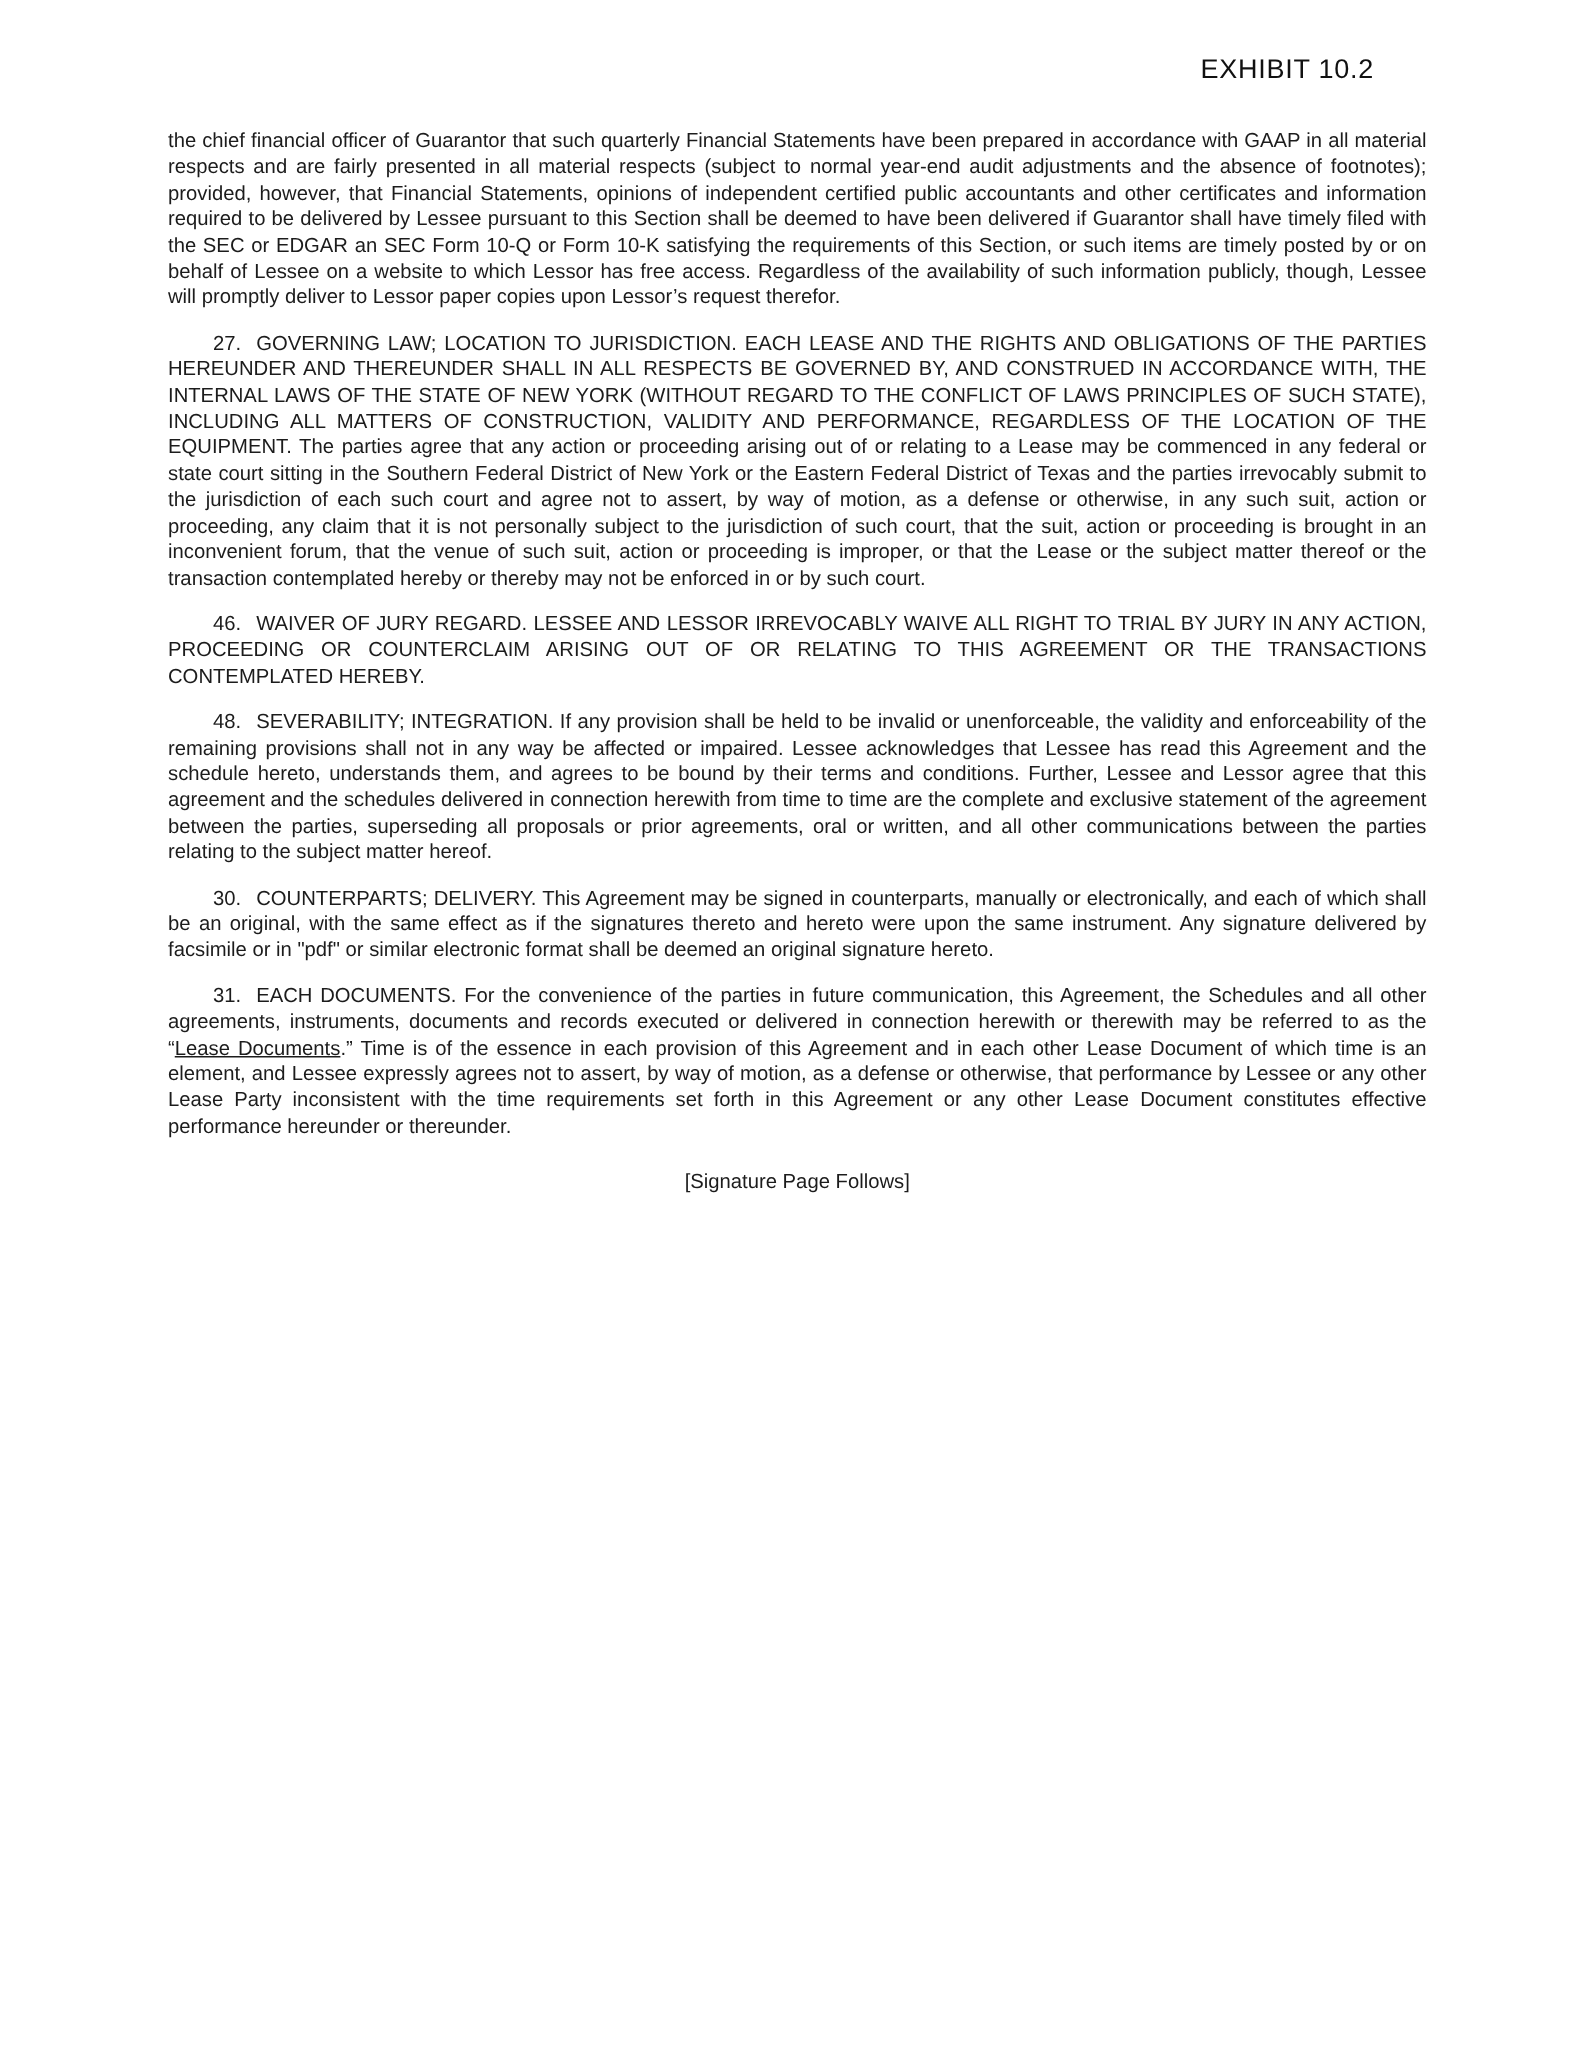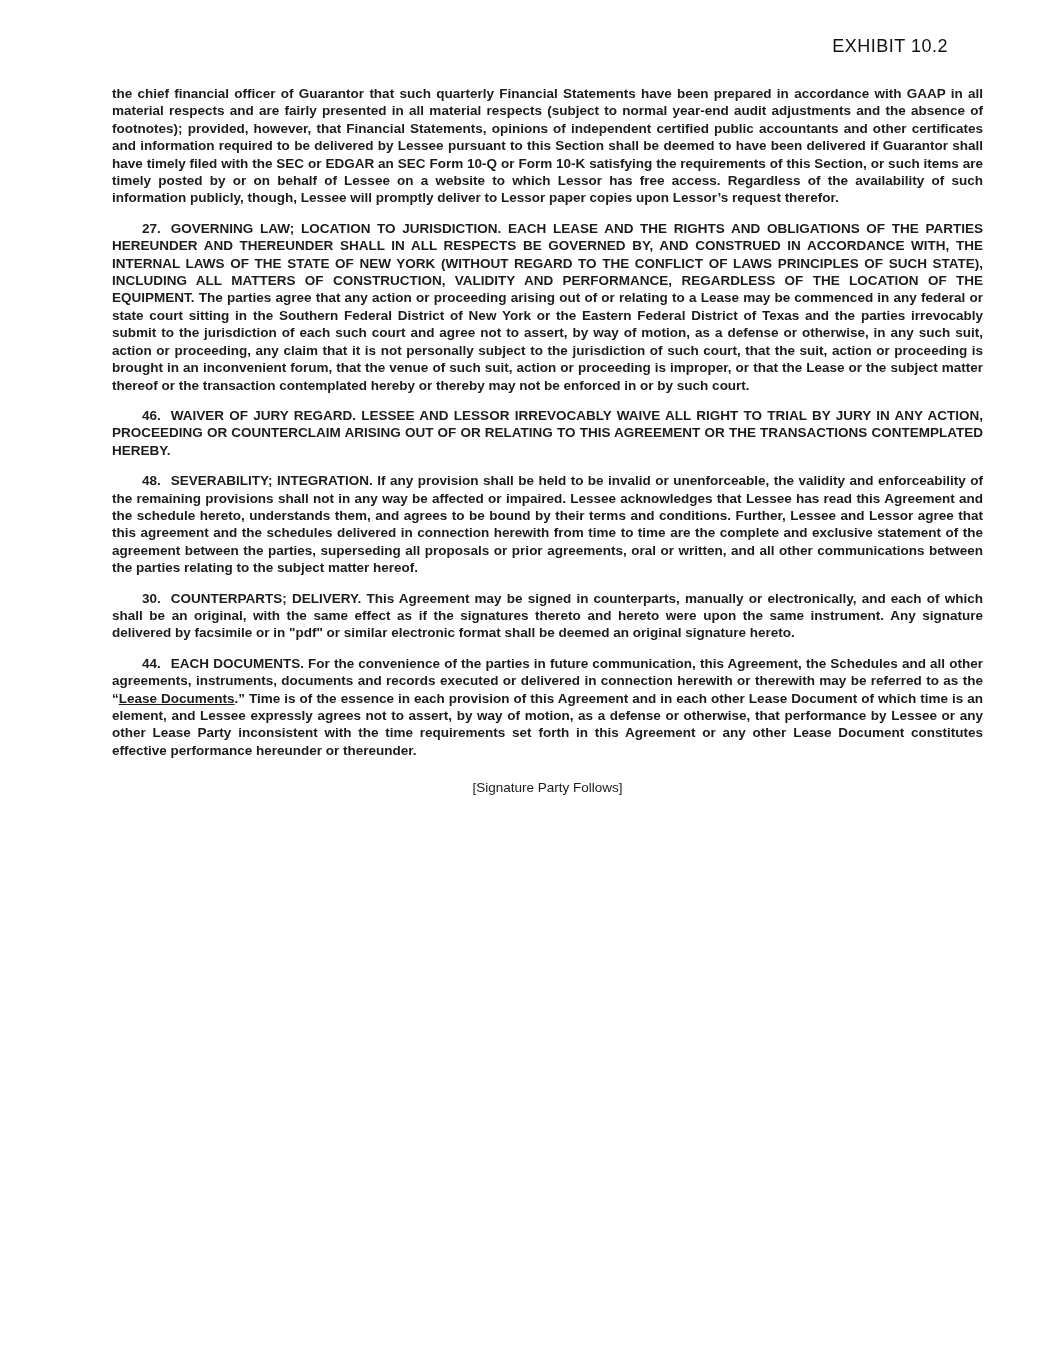--- a/index.html
+++ b/index.html
@@ -8,38 +8,37 @@
     width: 1055px;
     min-height: 1365px;
     font-family: "Liberation Sans", sans-serif;
     color: #1c1c1c;
     position: relative;
   }
   .page {
     width: 1055px;
     min-height: 1365px;
     background: #ffffff;
-    padding: 36px 72px 40px 112px;
+    padding: 36px 104px 40px 112px;
   }
   .exhibit-header {
     text-align: right;
     padding-right: 35px;
     font-size: 18px;
     letter-spacing: 0.5px;
     color: #111111;
     margin-bottom: 28px;
   }
   .doc-body {
     font-size: 13.5px;
     line-height: 17.4px;
   }
   p.doc-par {
     text-align: justify;
     margin-bottom: 13px;
-    font-weight: bold;
   }
   p.doc-par.indented { text-indent: 30px; }
   .sec-num { padding-right: 10px; }
   .u { text-decoration: underline; }
   .signature-note {
     text-align: center;
     margin-top: 20px;
     font-size: 13.5px;
   }
 </style>
@@ -60,19 +59,19 @@
 
     <p class="doc-par indented"><span class="sec-num">46.</span><span>WAIVER OF JURY REGARD.</span>
       <span>LESSEE AND LESSOR IRREVOCABLY WAIVE ALL RIGHT TO TRIAL BY JURY IN ANY ACTION, PROCEEDING OR COUNTERCLAIM ARISING OUT OF OR RELATING TO THIS AGREEMENT OR THE TRANSACTIONS CONTEMPLATED HEREBY.</span></p>
 
     <p class="doc-par indented"><span class="sec-num">48.</span><span>SEVERABILITY; INTEGRATION.</span>
       <span>If any provision shall be held to be invalid or unenforceable, the validity and enforceability of the remaining provisions shall not in any way be affected or impaired. Lessee acknowledges that Lessee has read this Agreement and the schedule hereto, understands them, and agrees to be bound by their terms and conditions. Further, Lessee and Lessor agree that this agreement and the schedules delivered in connection herewith from time to time are the complete and exclusive statement of the agreement between the parties, superseding all proposals or prior agreements, oral or written, and all other communications between the parties relating to the subject matter hereof.</span></p>
 
     <p class="doc-par indented"><span class="sec-num">30.</span><span>COUNTERPARTS; DELIVERY.</span>
       <span>This Agreement may be signed in counterparts, manually or electronically, and each of which shall be an original, with the same effect as if the signatures thereto and hereto were upon the same instrument. Any signature delivered by facsimile or in "pdf" or similar electronic format shall be deemed an original signature hereto.</span></p>
 
-    <p class="doc-par indented"><span class="sec-num">44.</span><span>EACH DOCUMENTS.</span>
+    <p class="doc-par indented"><span class="sec-num">31.</span><span>EACH DOCUMENTS.</span>
       <span>For the convenience of the parties in future communication, this Agreement, the Schedules and all other agreements, instruments, documents and records executed or delivered in connection herewith or therewith may be referred to as the “</span><span class="u">Lease Documents</span><span>.” Time is of the essence in each provision of this Agreement and in each other Lease Document of which time is an element, and Lessee expressly agrees not to assert, by way of motion, as a defense or otherwise, that performance by Lessee or any other Lease Party inconsistent with the time requirements set forth in this Agreement or any other Lease Document constitutes effective performance hereunder or thereunder.</span></p>
 
-    <div class="signature-note">[Signature Party Follows]</div>
+    <div class="signature-note">[Signature Page Follows]</div>
 
   </div>
 </div>
 
 </body></html>

